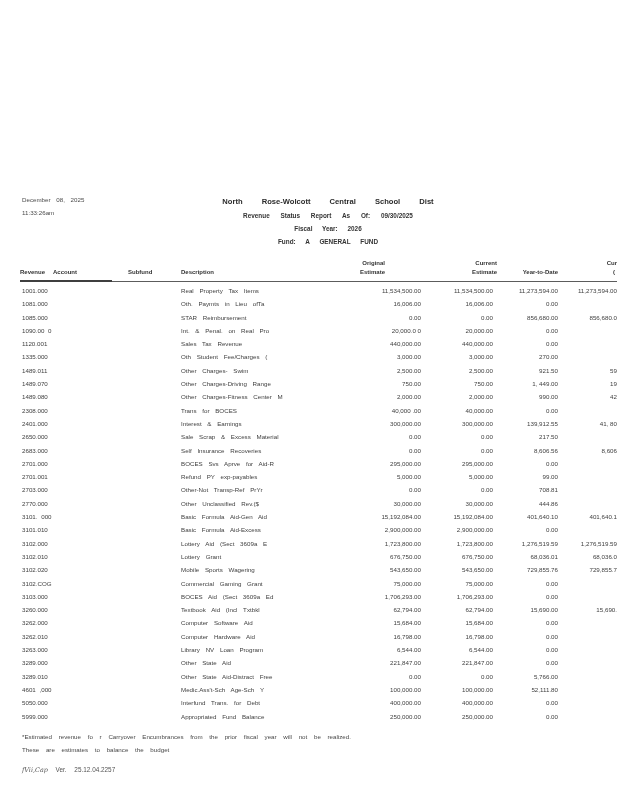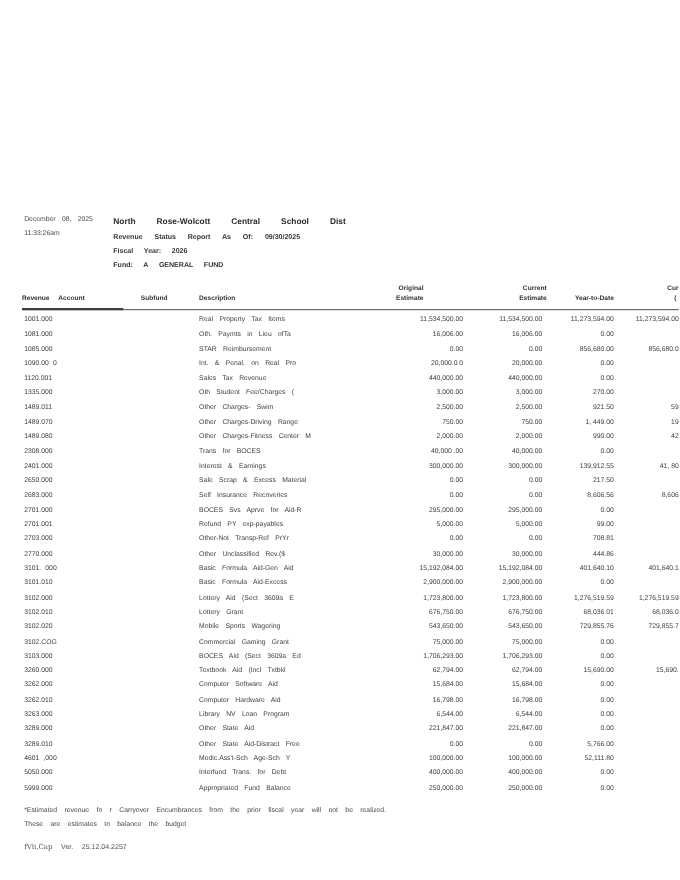--- a/index.html
+++ b/index.html
@@ -6,21 +6,21 @@
   body{
     width:618px;height:800px;background:#ffffff;position:relative;overflow:hidden;
     font-family:"Liberation Sans","DejaVu Sans",sans-serif;color:#3c3c3c;
   }
   .page{position:absolute;inset:0;background:#fff;overflow:hidden;}
 
   
   .datetime{position:absolute;left:22px;top:193px;font-size:6.2px;line-height:13px;color:#4a4a4a;word-spacing:4px;white-space:nowrap;}
 
   
-  .hline{position:absolute;left:103px;width:450px;text-align:left;white-space:nowrap;color:#343434;}
+  .hline{position:absolute;left:103px;width:450px;text-align:center;white-space:nowrap;color:#343434;}
   .h-title{top:197px;font-size:7.6px;font-weight:bold;word-spacing:17px;color:#2b2b2b;}
   .h-report{top:212px;font-size:6.4px;font-weight:bold;word-spacing:9px;}
   .h-fiscal{top:225px;font-size:6.4px;font-weight:bold;word-spacing:8px;}
   .h-fund{top:238px;font-size:6.4px;font-weight:bold;word-spacing:8px;}
 
   
   .colhead{position:absolute;font-size:6px;font-weight:bold;color:#333;white-space:nowrap;}
   .ch-revenue{left:20px;top:269px;}
   .ch-account{left:53px;top:269px;}
   .ch-subfund{left:128px;top:269px;}
@@ -45,21 +45,21 @@
   .c-orig{right:197px;}
   .c-curr{right:125px;}
   .c-ytd{right:60px;}
   .c-extra{right:1px;}
 
   
   .footnote{position:absolute;left:22px;font-size:6.2px;color:#474747;word-spacing:5px;white-space:nowrap;}
   .fn1{top:733px;}
   .fn2{top:746px;}
   .version{position:absolute;left:22px;top:766px;font-size:6.4px;color:#555;white-space:nowrap;word-spacing:6px;}
-  .version .app{font-family:"DejaVu Serif","Liberation Serif",serif;}
+  .version .app{font-family:"DejaVu Serif","Liberation Serif",serif;font-style:italic;}
 </style>
 </head>
 <body>
 
 <div class="page">
 
   <div class="datetime">
     <div>December 08, 2025</div>
     <div>11:33:26am</div>
   </div>

